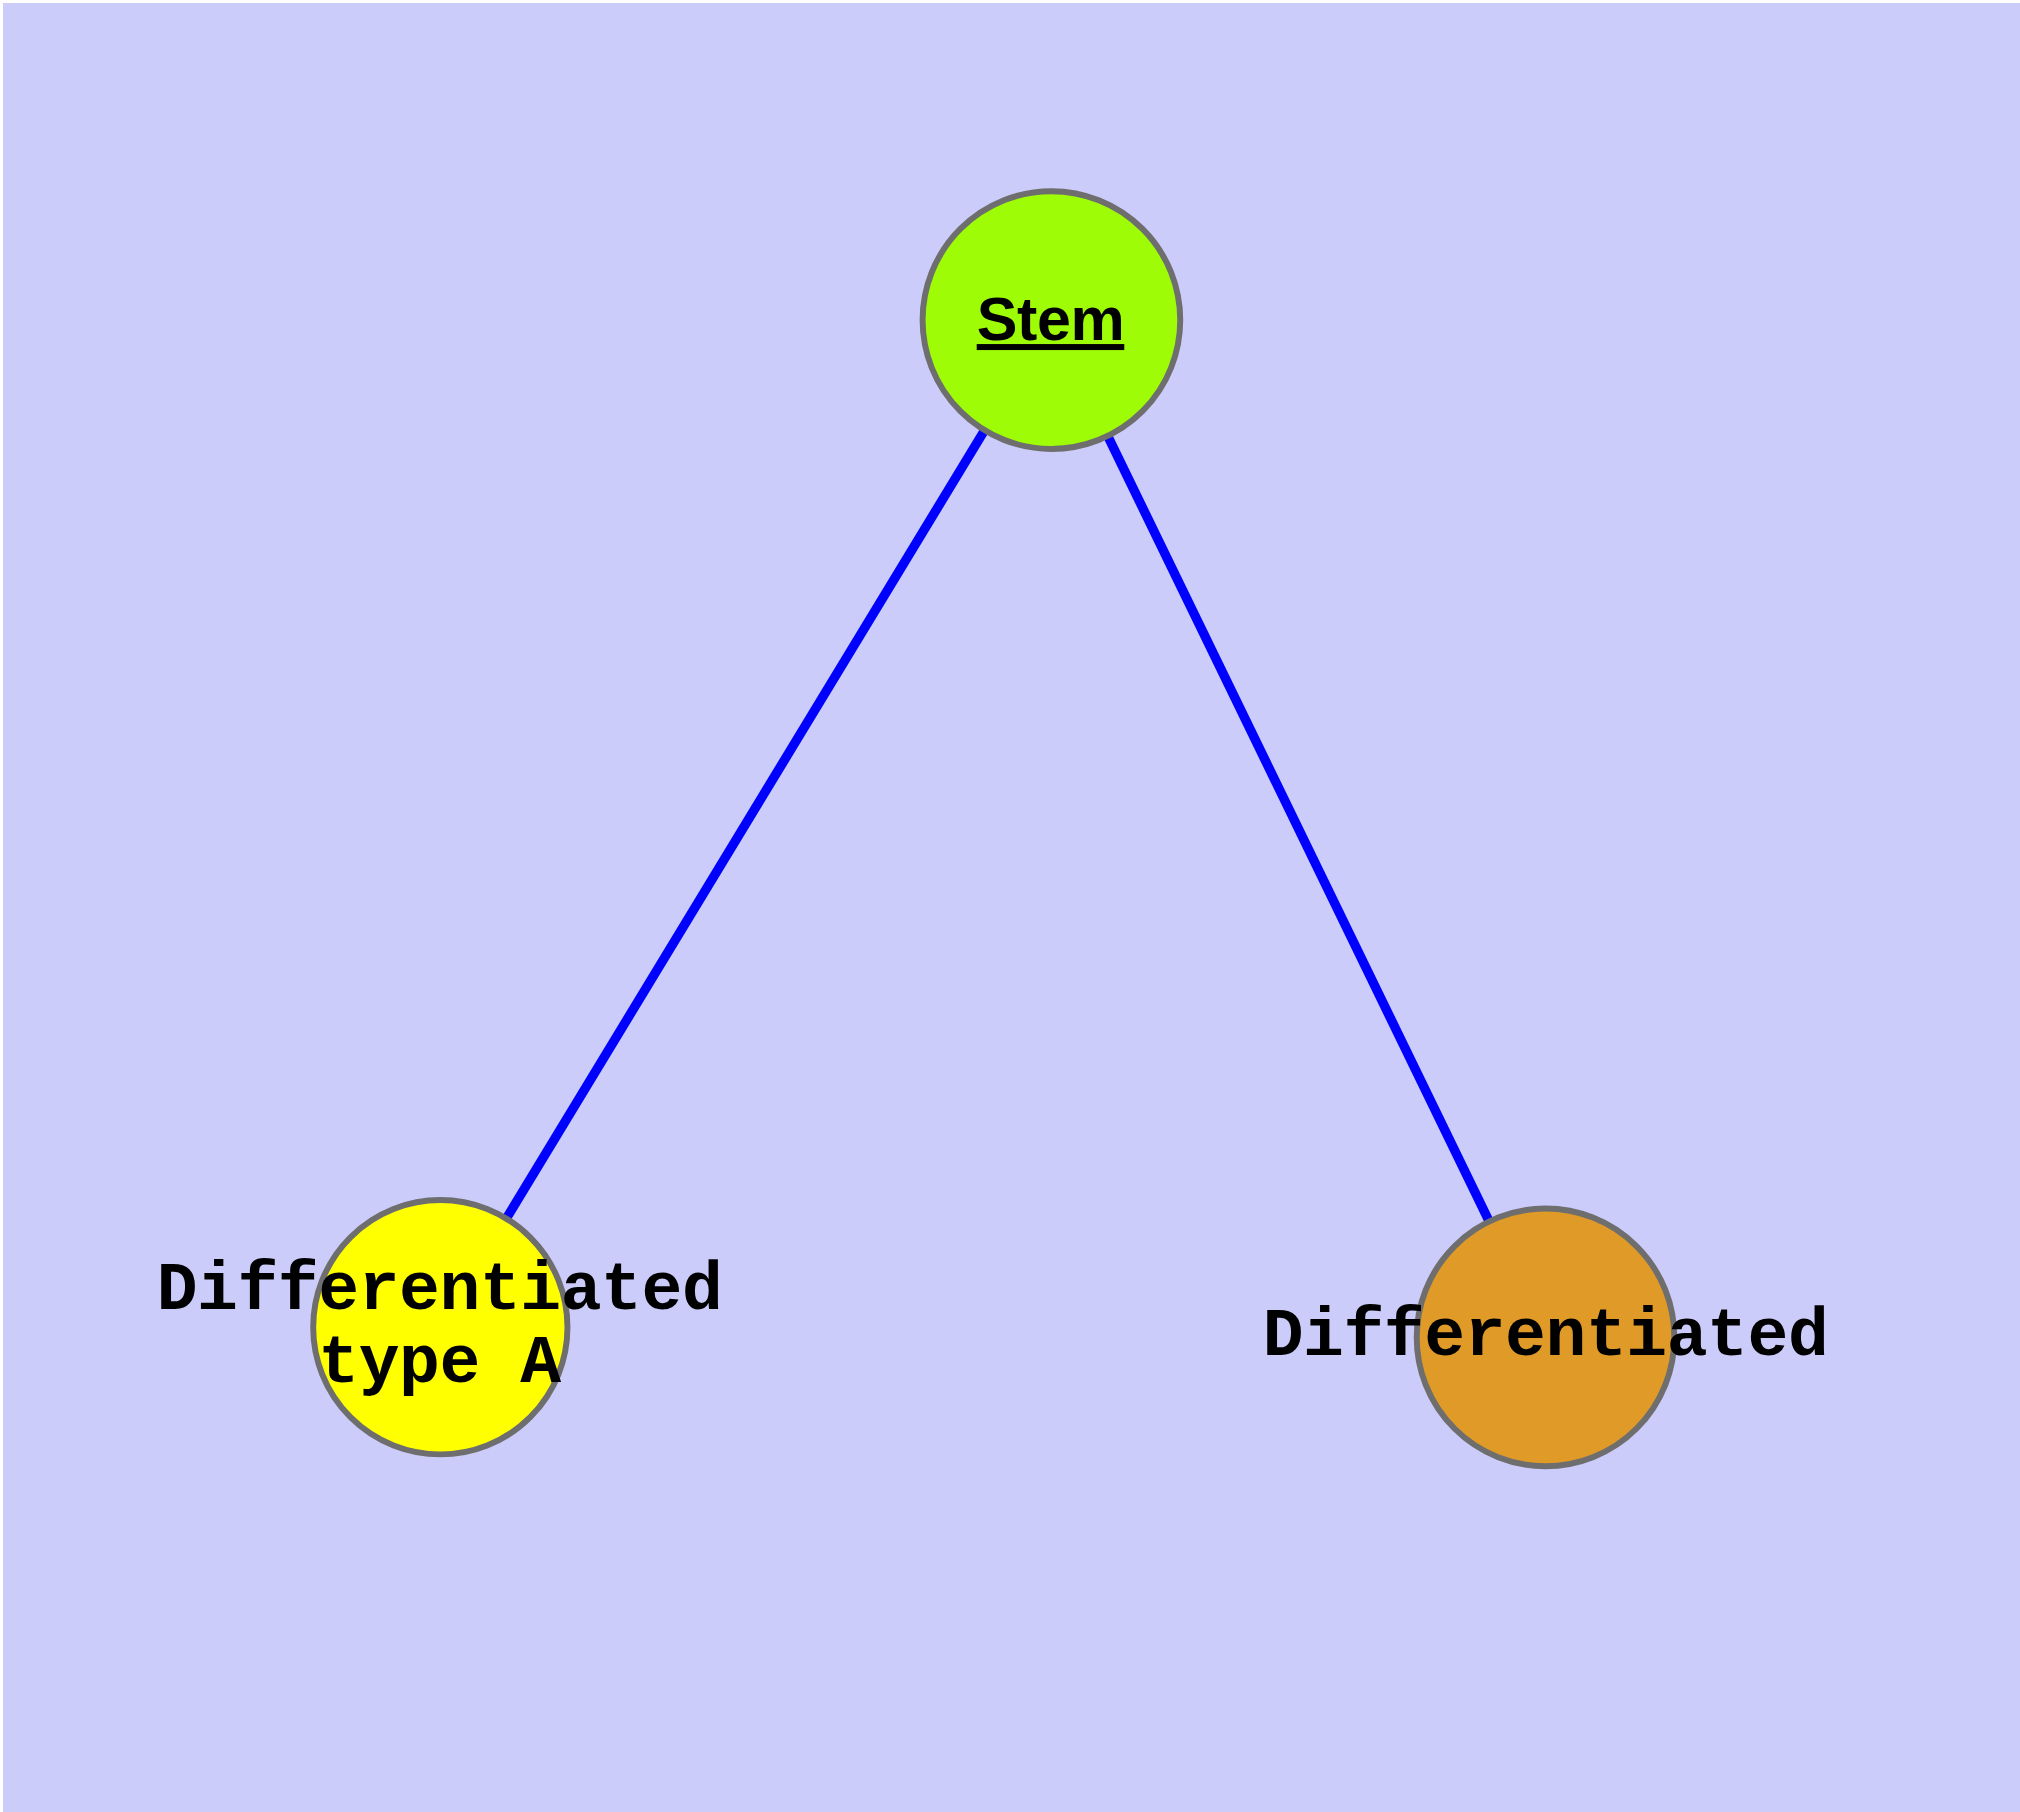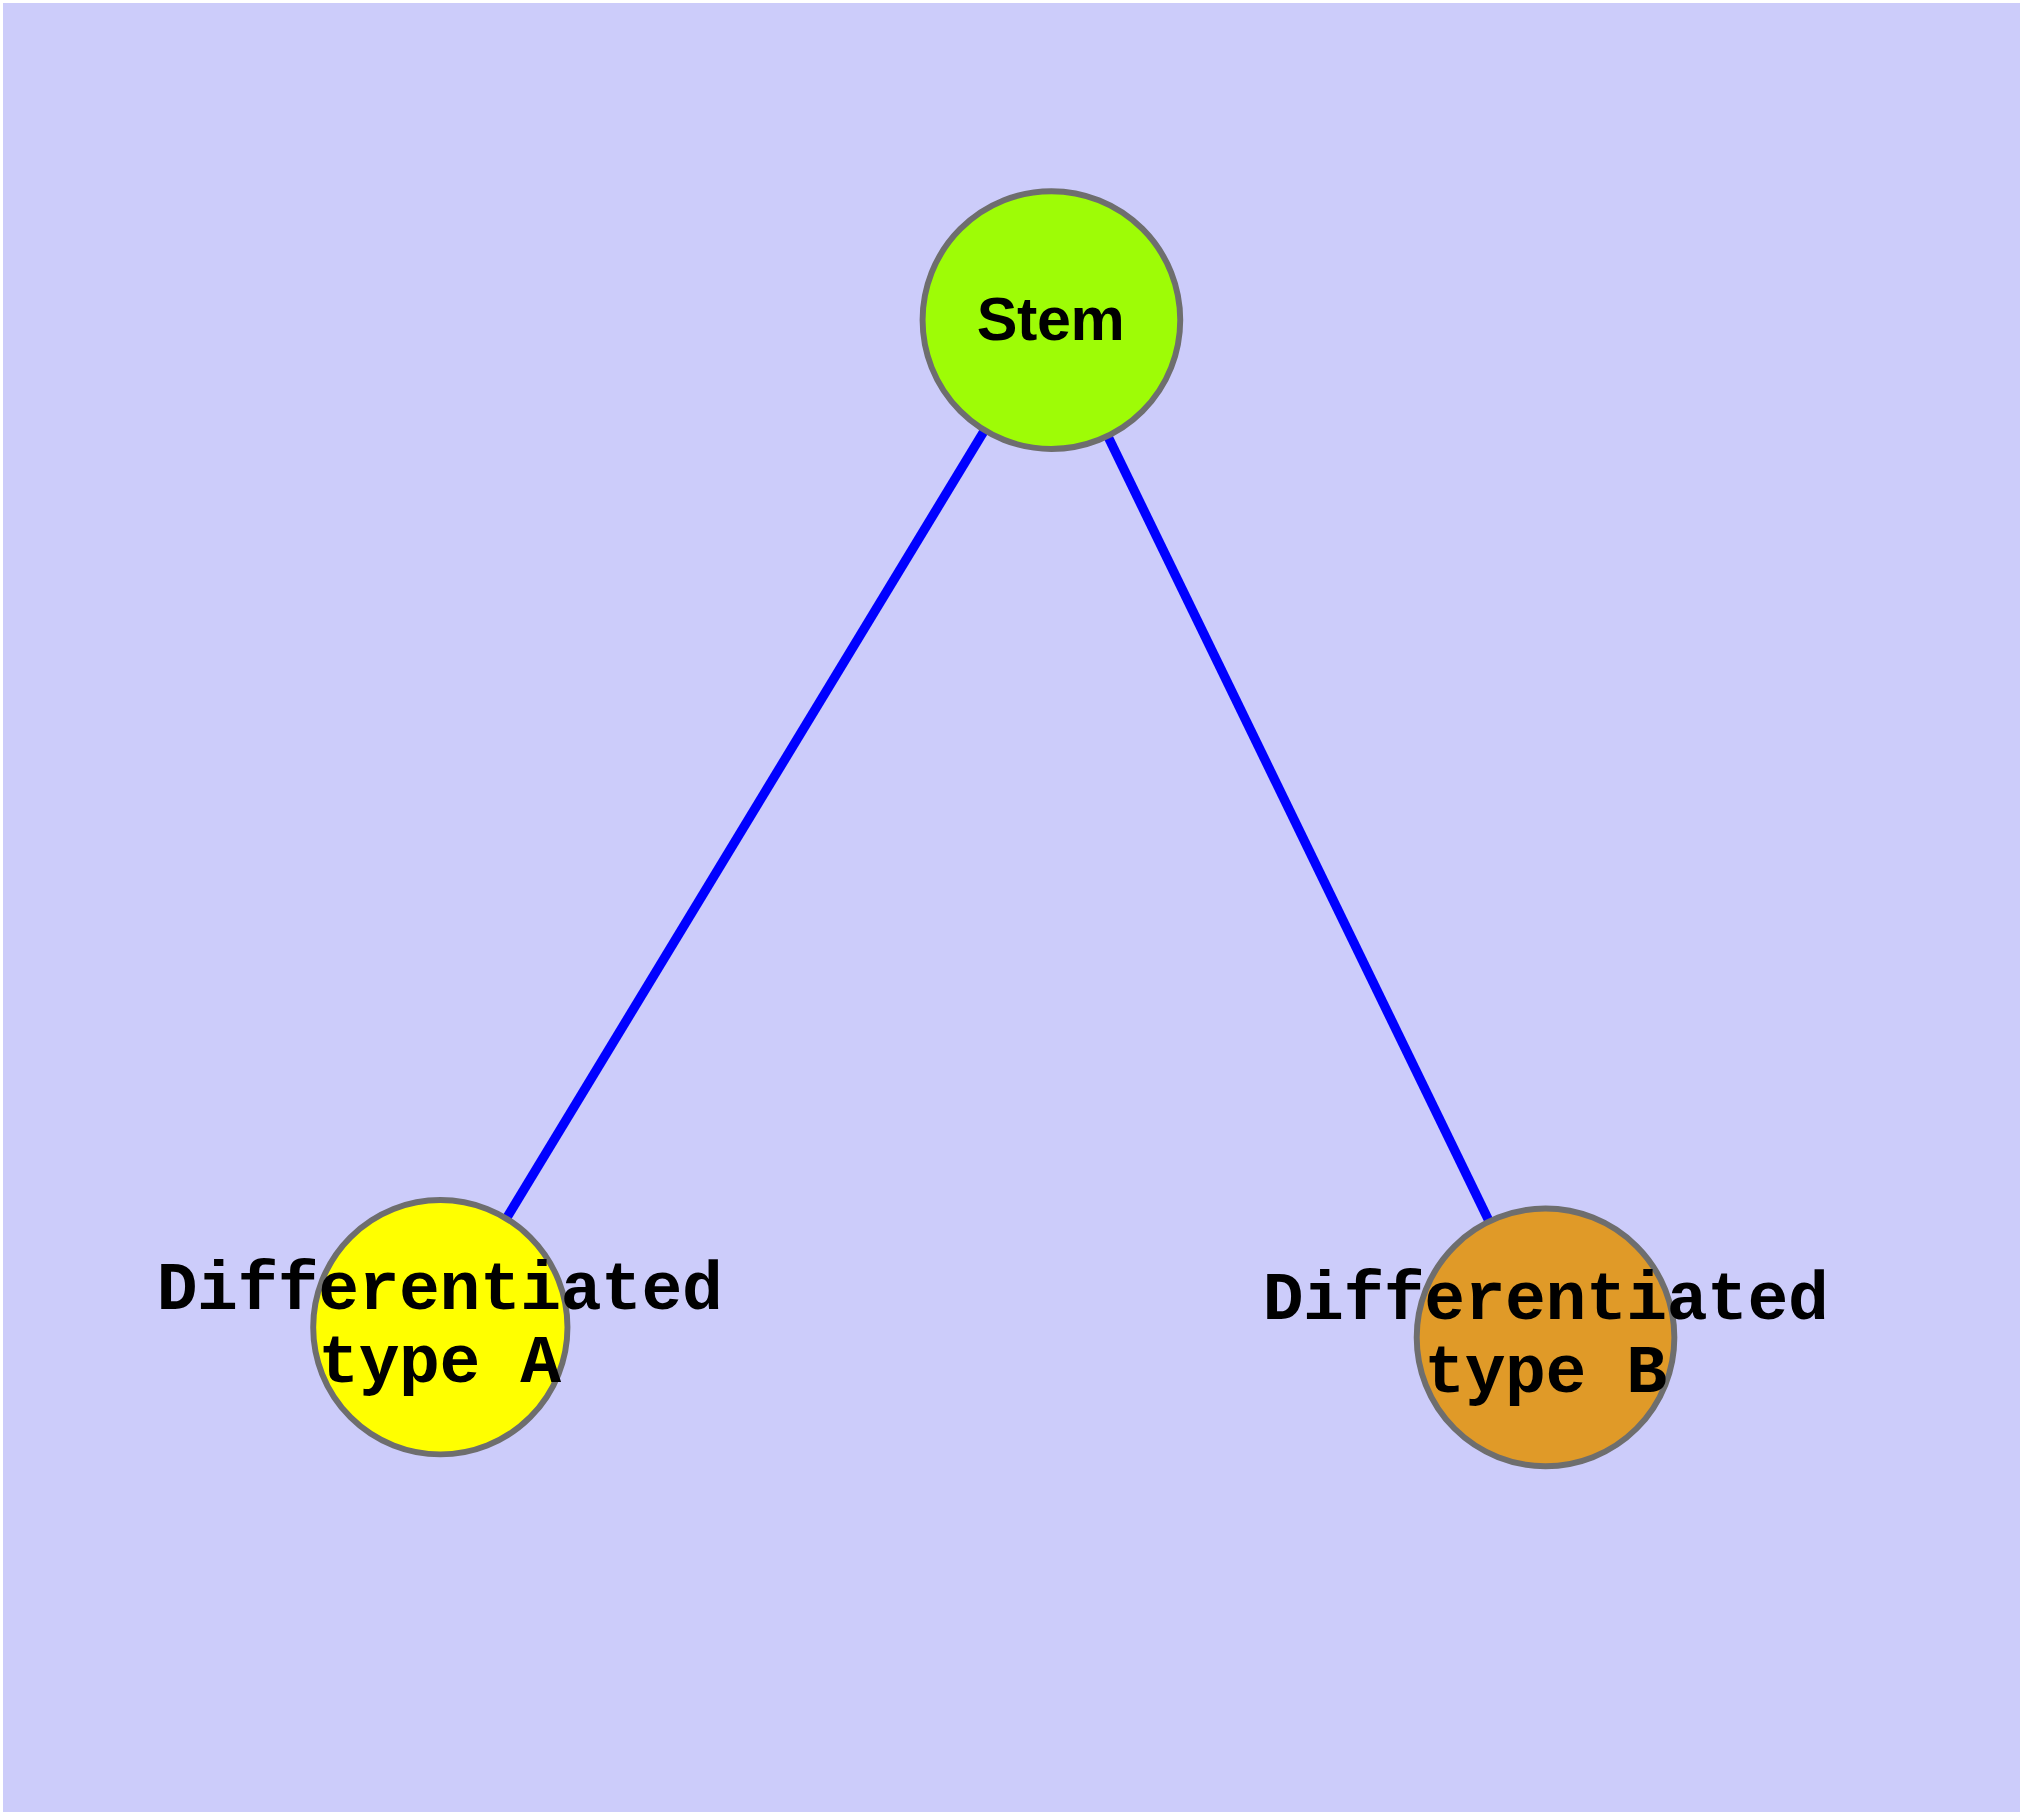--- a/index.html
+++ b/index.html
@@ -37,21 +37,21 @@
     position: absolute;
     text-align: center;
     color: #000000;
     font-weight: bold;
     line-height: 1.08;
     white-space: pre;
     pointer-events: none;
     transform: translate(-50%, -50%);
     letter-spacing: -0.4px;
   }
-  .label-stem   { font-size: 61px; }
+  .label-stem   { font-size: 61px; text-decoration: underline; }
   .label-diff   { font-size: 68px; font-family: Liberation Mono, monospace; }
 </style>
 </head>
 <body>
 
 <div id="canvas">
   <div id="plot-area">
 
     <svg id="graph-svg" viewBox="0 0 2381 2135" preserveAspectRatio="none">
       <g id="edges-layer">
@@ -61,18 +61,18 @@
       <g id="nodes-layer">
           <circle cx="1237" cy="374" r="152" fill="#9efc06" stroke="#6e6e6e" stroke-width="7"></circle>
           <circle cx="516" cy="1562" r="150" fill="#ffff00" stroke="#6e6e6e" stroke-width="7"></circle>
           <circle cx="1820" cy="1574" r="152" fill="#e09a28" stroke="#6e6e6e" stroke-width="7"></circle>
         </g>
     </svg>
 
     <div id="labels-layer">
         <div class="node-label label-stem" style="left: 1048px; top: 317px; font-size: 61px; color: rgb(0, 0, 0);"><div>Stem</div></div>
         <div class="node-label label-diff" style="left: 437px; top: 1324px; font-size: 68px; color: rgb(0, 0, 0);"><div>Differentiated</div><div>type A</div></div>
-        <div class="node-label label-diff" style="left: 1543px; top: 1334px; font-size: 68px; color: rgb(0, 0, 0);"><div>Differentiated</div><div>type B</div></div>
+        <div class="node-label label-diff" style="left: 1543px; top: 1334px; font-size: 68px; color: rgb(0, 0, 0);"><div>Differentiated</div></div>
       </div>
 
   </div>
 </div>
 
 
 </body></html>

